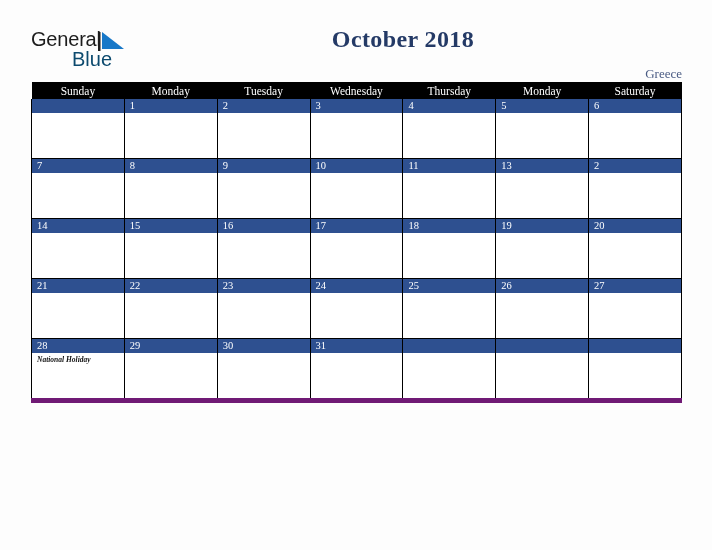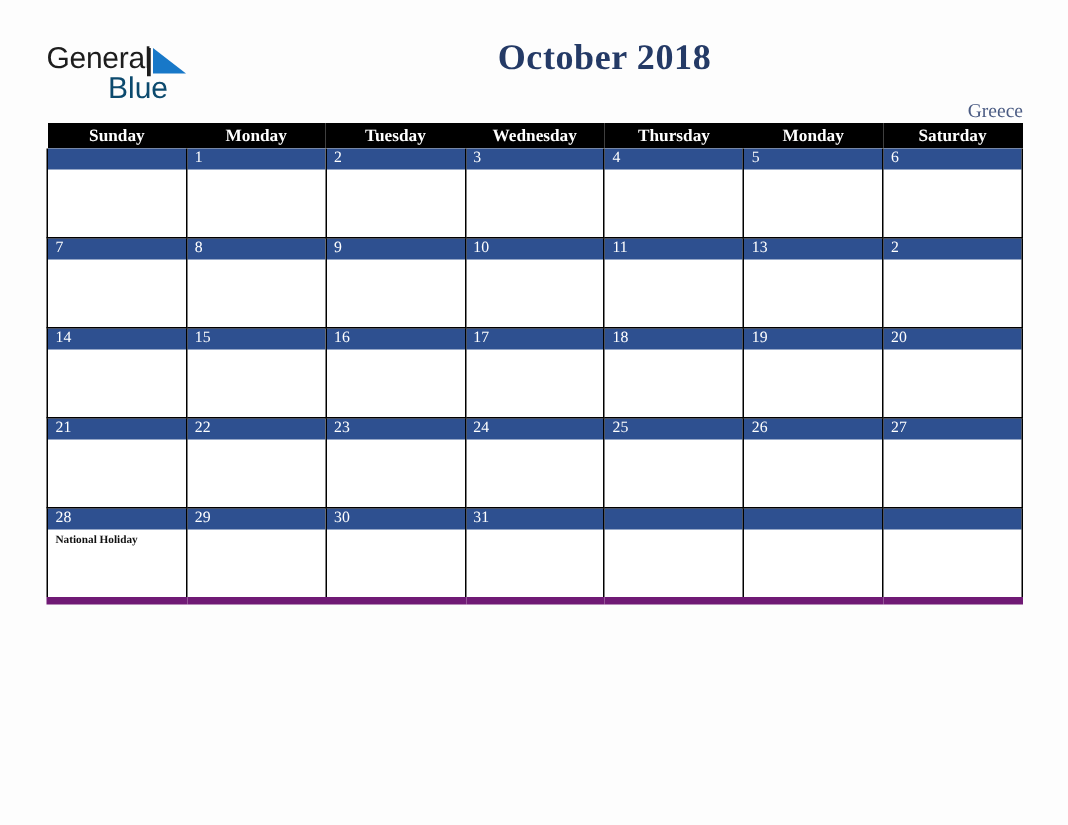--- a/index.html
+++ b/index.html
@@ -88,21 +88,21 @@
     top: 82px;
     width: 651px;
     border-collapse: collapse;
     table-layout: fixed;
   }
 
   #calendar th {
     background: #000000;
     color: #ffffff;
     font-size: 11.5px;
-    font-weight: bold;
+    font-weight: normal;
     font-family: "Liberation Serif", serif;
     height: 17px;
     padding: 0;
     text-align: center;
     border: none;
   }
 
   #calendar td {
     padding: 0;
     vertical-align: top;
@@ -131,20 +131,21 @@
     box-sizing: border-box;
     overflow: hidden;
     white-space: nowrap;
   }
 
   .cell-body {
     height: 45px;
     padding: 2px 4px 0 5px;
     box-sizing: border-box;
     overflow: hidden;
+    font-style: italic;
   }
 
   .event-text {
     font-size: 7.5px;
     font-weight: bold;
     color: #111111;
     font-family: "Liberation Serif", serif;
     line-height: 10px;
     display: block;
   }

